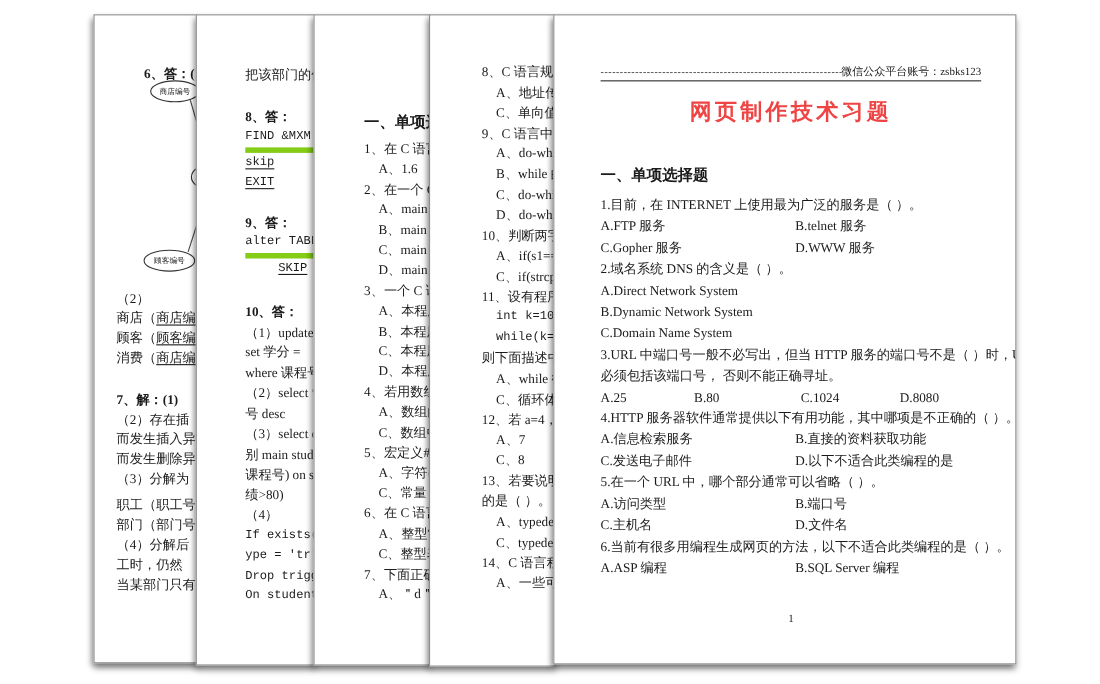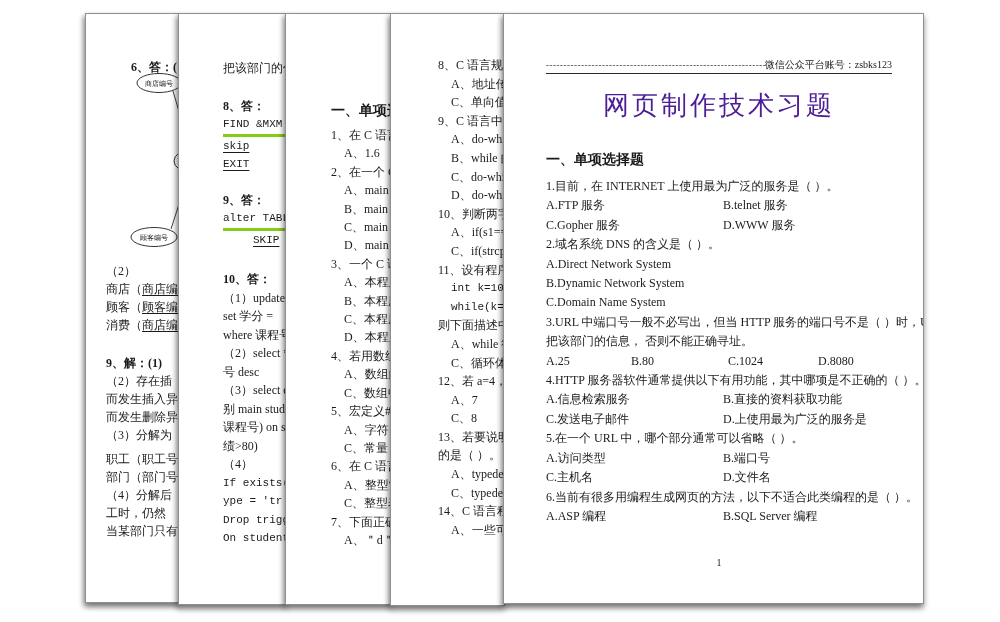--- a/index.html
+++ b/index.html
@@ -25,40 +25,40 @@
   #p3 .content{left:45px;top:112px;line-height:18.4px;}
   #p2 .content{left:44px;top:45px;line-height:18.5px;}
   #p1 .content{left:20px;top:248px;line-height:18px;}
 
   .line{white-space:nowrap;font-size:12px;}
   .opt{padding-left:13px;}
   .ind30{padding-left:30px;}
   .b{font-weight:bold;}
   .mono{font-family:"Liberation Mono","DejaVu Sans Mono",monospace;font-size:11px;}
   .u{text-decoration:underline;text-underline-offset:3px;}
-  .ufill{border-bottom:3px solid #84cc16;}
+  .ufill{border-bottom:5px solid #84cc16;}
   .useg{text-decoration:underline;text-underline-offset:2px;}
   .cols2{display:flex;}
   .cols2 span:nth-child(1){display:inline-block;width:177px;}
   .cols4{display:flex;}
   .cols4 span{display:inline-block;}
   .cols4 span:nth-child(1){width:85px;}
   .cols4 span:nth-child(2){width:97px;}
   .cols4 span:nth-child(3){width:90px;}
 
   #p5 .header{
     position:absolute;left:42px;top:44px;width:346px;
     border-bottom:1px solid #2a2a2a;display:flex;align-items:baseline;
     padding-bottom:1px;
   }
   #p5 .dashes{flex:1;overflow:hidden;white-space:nowrap;font-size:9px;letter-spacing:0.5px;color:#222;}
   #p5 .account{white-space:nowrap;font-size:10px;}
   #p5 .title{
     position:absolute;top:74px;left:42px;width:346px;text-align:center;
-    font-size:26px;font-weight:normal;letter-spacing:3px;color:#4c1d95;
+    font-size:20px;font-weight:bold;letter-spacing:3px;color:#ef4444;
   }
   #p5 .section{position:absolute;top:137px;left:42px;font-size:14px;font-weight:bold;white-space:nowrap;}
   #p3 .heading{position:absolute;top:88px;left:45px;font-size:14px;font-weight:bold;white-space:nowrap;}
   #p1 .answer6{position:absolute;top:45px;left:45px;font-size:12px;font-weight:bold;white-space:nowrap;}
   #p5 .pagenum{position:absolute;top:543px;left:42px;width:346px;text-align:center;font-size:10px;}
   #p1 svg{position:absolute;left:0;top:47px;}
   #p1 svg text{font-size:7px;fill:#1b1b1b;font-family:"Liberation Serif","DejaVu Serif",serif;}
   #p1 svg ellipse{fill:none;stroke:#333;stroke-width:1;}
   #p1 svg line{stroke:#444;stroke-width:1;}
 </style>
@@ -74,21 +74,21 @@
     <ellipse cx="104" cy="100" rx="16" ry="11"></ellipse>
     <ellipse cx="68" cy="176" rx="23" ry="9.5"></ellipse>
     <text x="73" y="24.5" text-anchor="middle">商店编号</text>
     <text x="68" y="178.5" text-anchor="middle">顾客编号</text>
   </svg>
   <div class="content">
       <div class="line">（2）</div>
       <div class="line"><span>商店（</span><span class="useg">商店编</span></div>
       <div class="line"><span>顾客（</span><span class="useg">顾客编</span></div>
       <div class="line"><span>消费（</span><span class="useg">商店编</span></div>
-      <div class="line b" style="margin-top: 20px;">9、解：(1)</div>
+      <div class="line b" style="margin-top: 20px;">7、解：(1)</div>
       <div class="line">（2）存在插</div>
       <div class="line">而发生插入异</div>
       <div class="line">而发生删除异</div>
       <div class="line">（3）分解为</div>
       <div class="line" style="margin-top: 6px;">职工（职工号</div>
       <div class="line">部门（部门号</div>
       <div class="line">（4）分解后</div>
       <div class="line">工时，仍然</div>
       <div class="line">当某部门只有</div>
     </div>
@@ -197,35 +197,35 @@
       </div>
       <div class="line cols2">
         <span>C.Gopher 服务</span>
         <span>D.WWW 服务</span>
       </div>
       <div class="line">2.域名系统 DNS 的含义是（  ）。</div>
       <div class="line">A.Direct Network System</div>
       <div class="line">B.Dynamic Network System</div>
       <div class="line">C.Domain Name System</div>
       <div class="line">3.URL 中端口号一般不必写出，但当 HTTP 服务的端口号不是（  ）时，URL 中</div>
-      <div class="line">把该部门的信息， 否则不能正确寻址。</div>
+      <div class="line">必须包括该端口号， 否则不能正确寻址。</div>
       <div class="line cols4">
         <span>A.25</span>
         <span>B.80</span>
         <span>C.1024</span>
         <span>D.8080</span>
       </div>
       <div class="line">4.HTTP 服务器软件通常提供以下有用功能，其中哪项是不正确的（  ）。</div>
       <div class="line cols2">
         <span>A.信息检索服务</span>
         <span>B.直接的资料获取功能</span>
       </div>
       <div class="line cols2">
         <span>C.发送电子邮件</span>
-        <span>D.上使用最为广泛的服务是</span>
+        <span>D.以下不适合此类编程的是</span>
       </div>
       <div class="line">5.在一个 URL 中，哪个部分通常可以省略（  ）。</div>
       <div class="line cols2">
         <span>A.访问类型</span>
         <span>B.端口号</span>
       </div>
       <div class="line cols2">
         <span>C.主机名</span>
         <span>D.文件名</span>
       </div>

